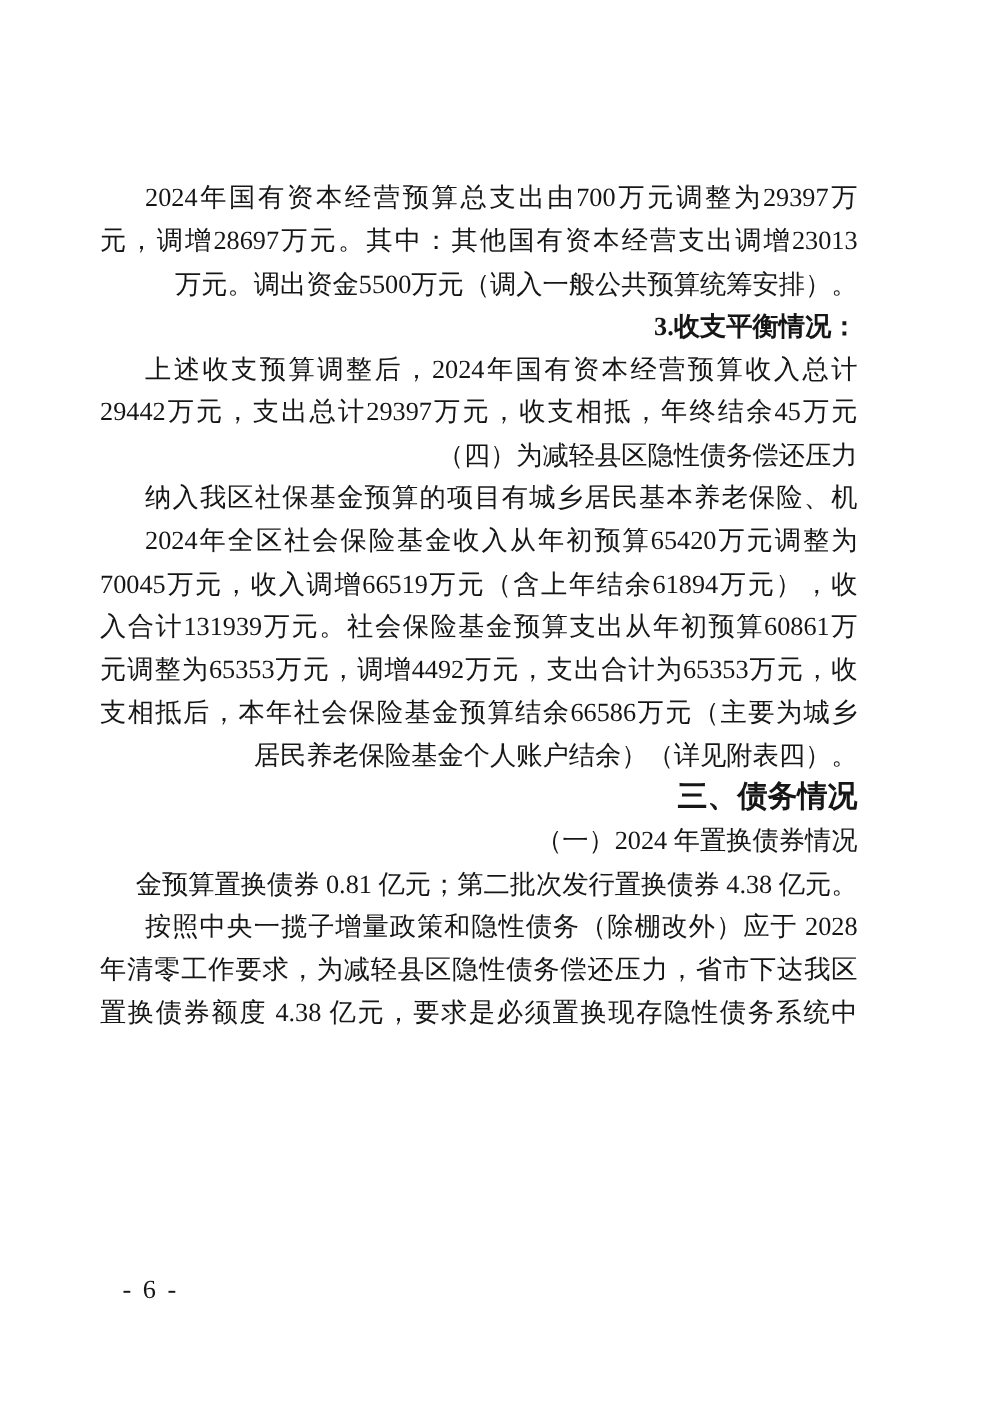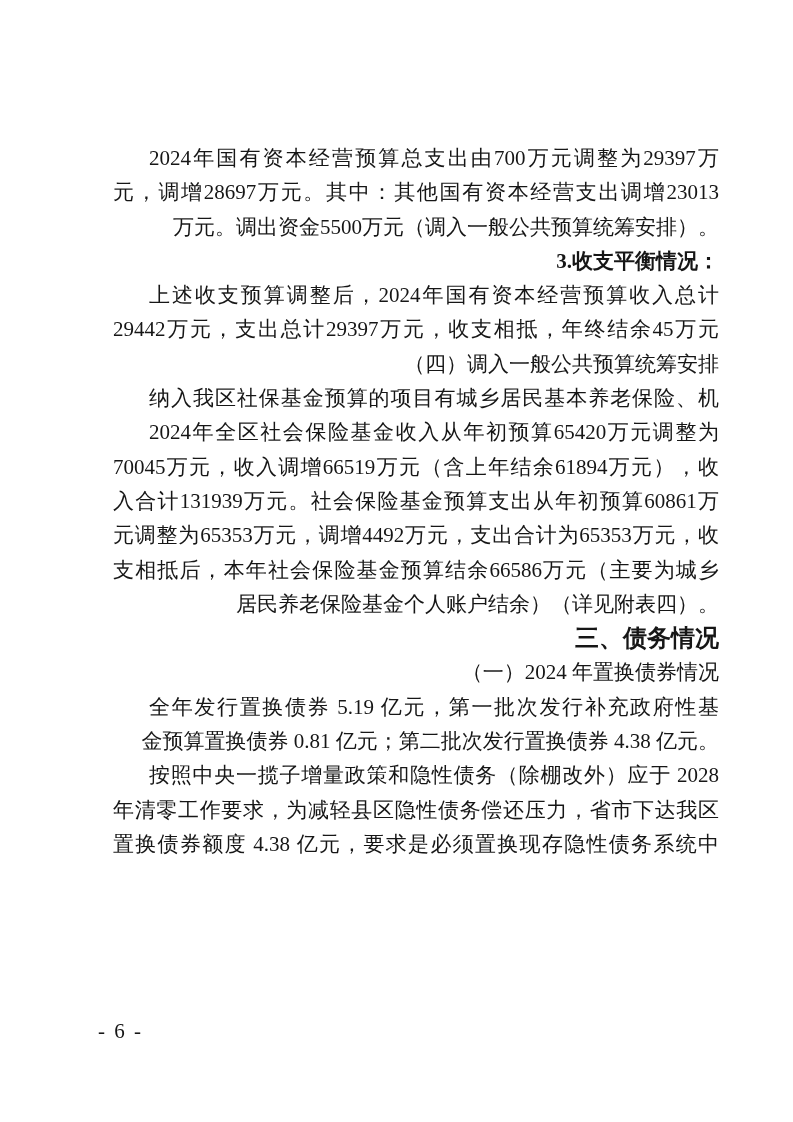--- a/index.html
+++ b/index.html
@@ -7,21 +7,21 @@
     position: relative;
     width: 793px;
     height: 1122px;
     background: #ffffff;
     color: #161616;
     font-family: "Liberation Serif", "DejaVu Serif", serif;
     overflow: hidden;
   }
   .text-block {
     position: absolute;
-    left: 113px;
+    left: 80px;
     top: 141px;
     width: 606px;
   }
   .para { margin: 0; padding: 0; }
   .line {
     font-size: 21px;
     line-height: 34.3px;
     height: 34.3px;
     overflow: hidden;
     word-break: break-all;
@@ -64,21 +64,21 @@
     <div class="para">
       <div class="line indent h-bold">3.收支平衡情况：</div>
     </div>
 
     <div class="para">
       <div class="line fill indent">上述收支预算调整后，2024年国有资本经营预算收入总计</div>
       <div class="line fill">29442万元，支出总计29397万元，收支相抵，年终结余45万元（详</div>
     </div>
 
     <div class="para">
-      <div class="line indent h-kai">（四）调入一般公共预算统筹安排</div>
+      <div class="line indent h-kai">（四）为减轻县区隐性债务偿还压力</div>
     </div>
 
     <div class="para">
       <div class="line fill indent">纳入我区社保基金预算的项目有城乡居民基本养老保险、机</div>
     </div>
 
     <div class="para">
       <div class="line fill indent">2024年全区社会保险基金收入从年初预算65420万元调整为</div>
       <div class="line fill">70045万元，收入调增66519万元（含上年结余61894万元），收</div>
       <div class="line fill">入合计131939万元。社会保险基金预算支出从年初预算60861万</div>
@@ -89,21 +89,20 @@
 
     <div class="para">
       <div class="line h-hei">三、债务情况</div>
     </div>
 
     <div class="para">
       <div class="line indent h-kai">（一）2024 年置换债券情况</div>
     </div>
 
     <div class="para">
-      <div class="line fill indent">全年发行置换债券 5.19 亿元，第一批次发行补充政府性基</div>
       <div class="line">金预算置换债券 0.81 亿元；第二批次发行置换债券 4.38 亿元。</div>
     </div>
 
     <div class="para">
       <div class="line fill indent">按照中央一揽子增量政策和隐性债务（除棚改外）应于 2028</div>
       <div class="line fill">年清零工作要求，为减轻县区隐性债务偿还压力，省市下达我区</div>
       <div class="line fill">置换债券额度 4.38 亿元，要求是必须置换现存隐性债务系统中</div>
     </div>
 
   </div>

